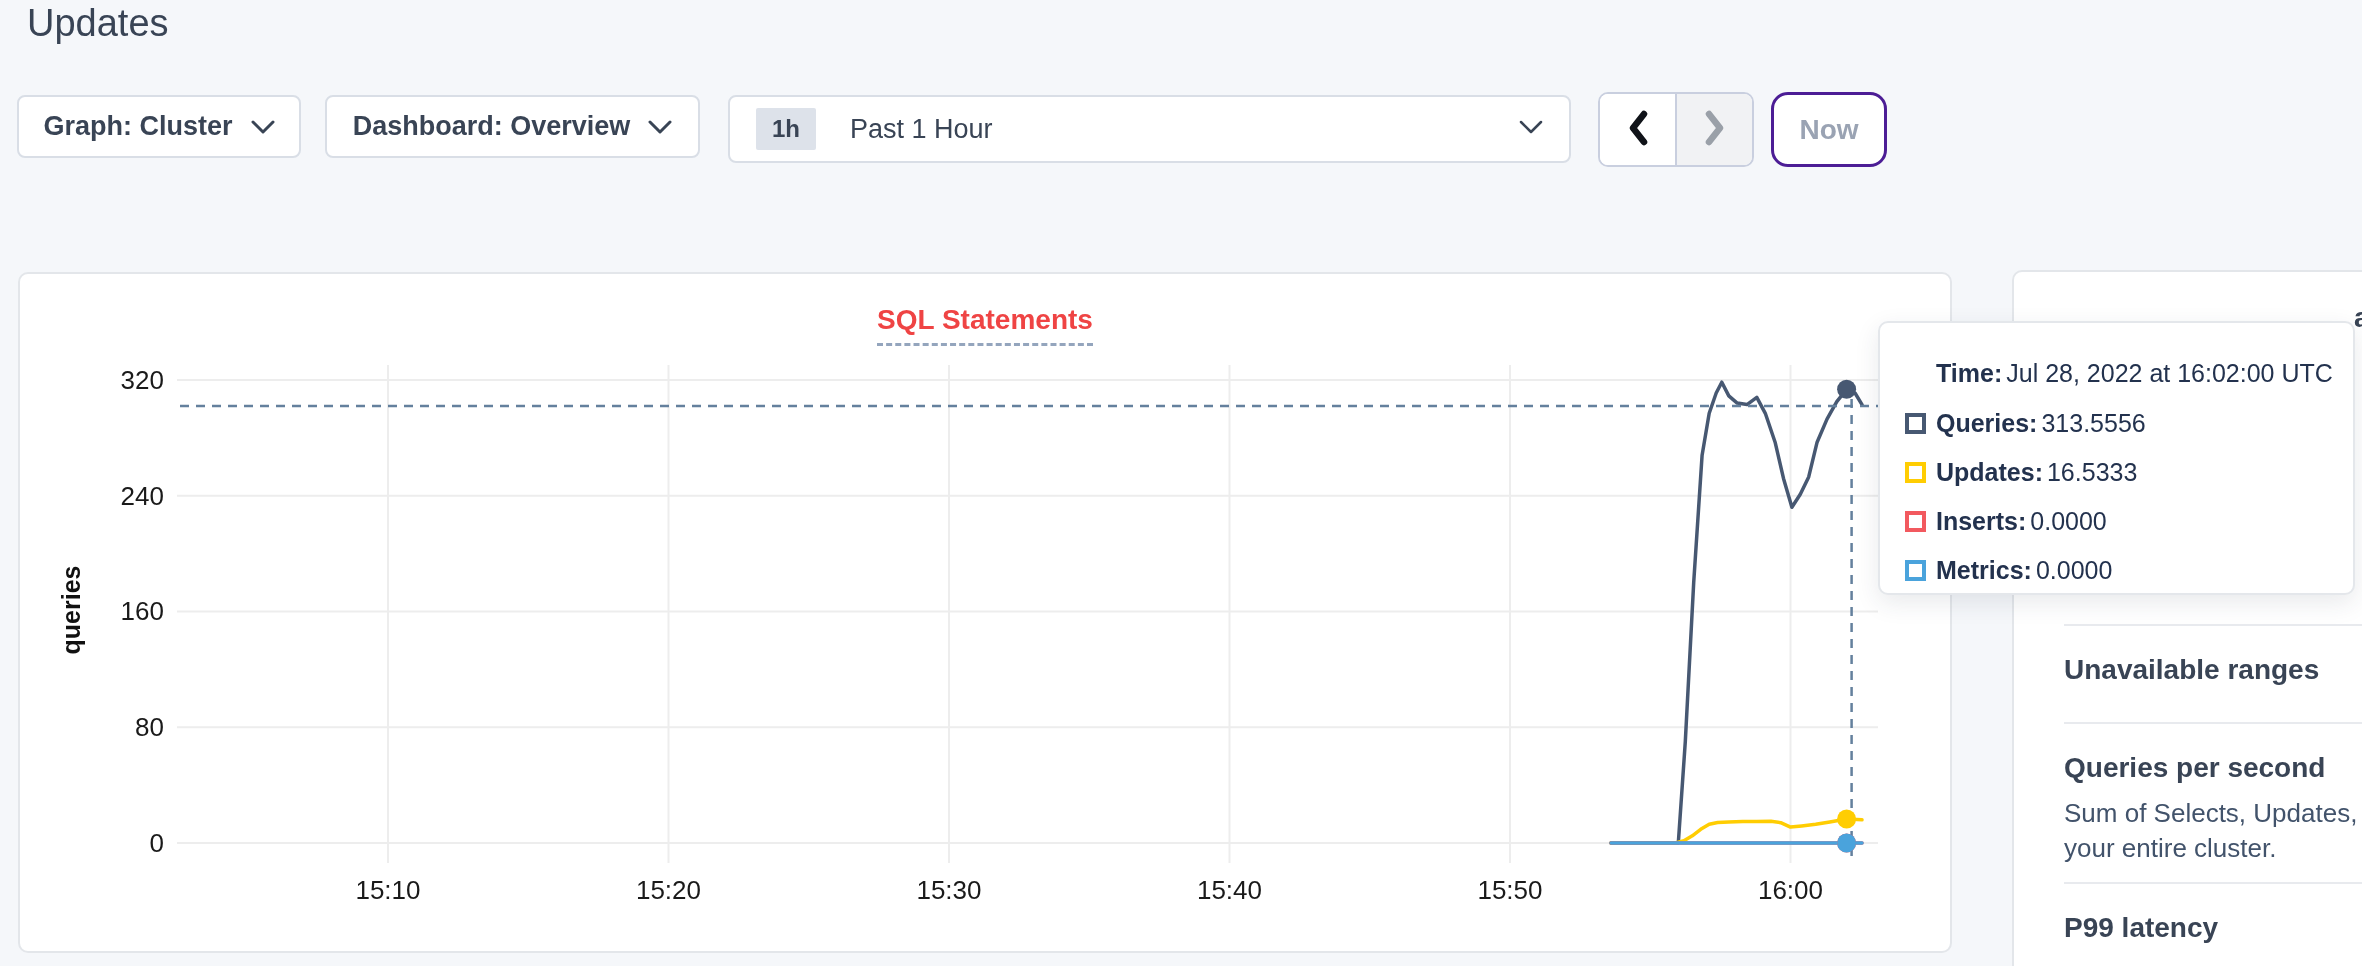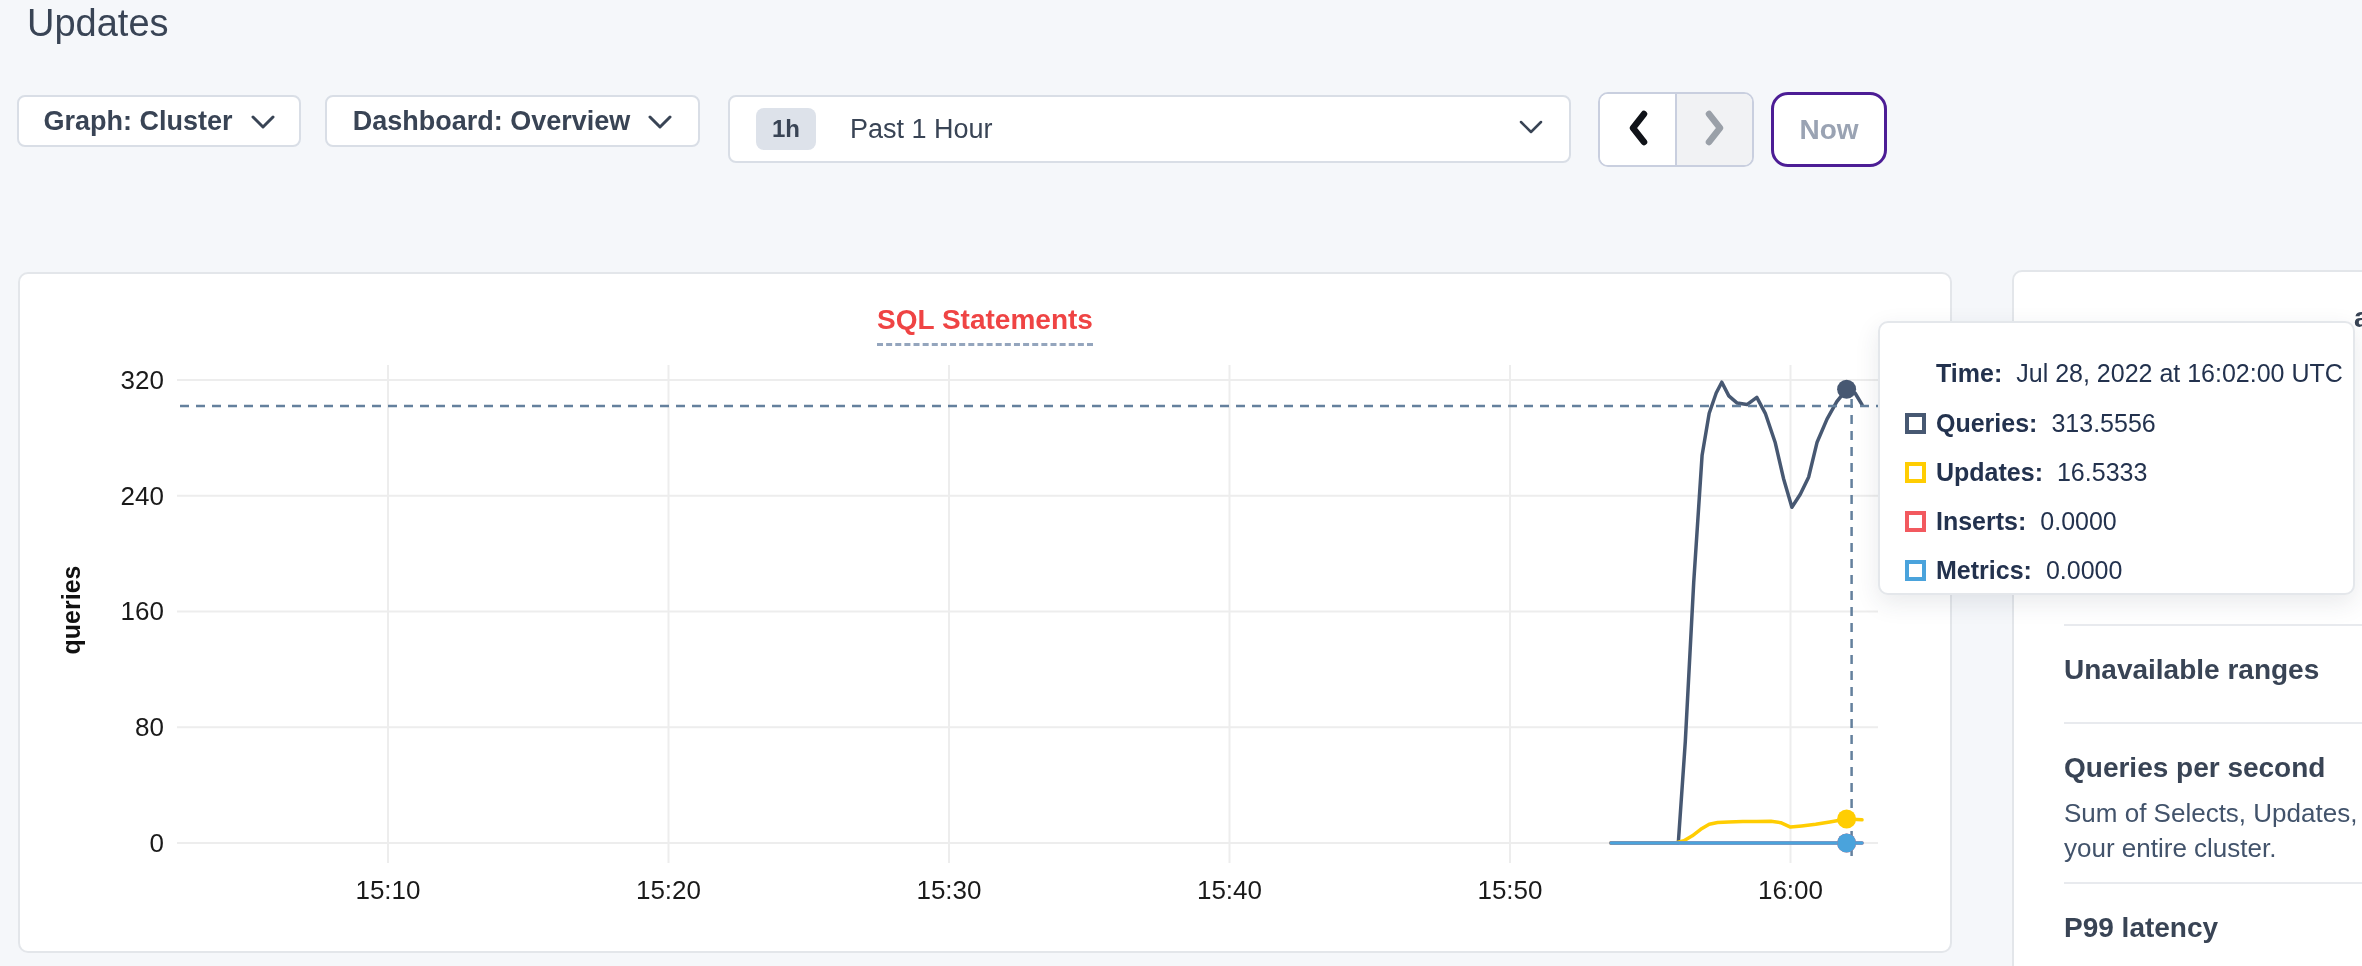--- a/index.html
+++ b/index.html
@@ -13,37 +13,37 @@
   }
 
   
   .page-title {
     position: absolute; left: 27px; top: 2px;
     font-size: 38px; font-weight: 500; color: #394455;
   }
 
   
   .btn {
-    position: absolute; top: 95px; height: 52px;
+    position: absolute; top: 95px; height: 63px;
     background: #fff; border: 2px solid #d9dee6; border-radius: 8px;
     display: flex; align-items: center; justify-content: center; gap: 18px;
     font-size: 27px; font-weight: 700; color: #394455;
     cursor: pointer;
   }
   #btn-graph { left: 17px; width: 284px; }
   #btn-dashboard { left: 325px; width: 375px; }
 
   .time-selector {
     position: absolute; left: 728px; top: 95px; width: 843px; height: 68px;
     background: #fff; border: 2px solid #d9dee6; border-radius: 8px;
     display: flex; align-items: center; padding: 0 26px;
     cursor: pointer;
   }
   .time-badge {
-    background: #dde2ea; border-radius: 8px;
+    background: #dde2ea; border-radius: 2px;
     padding: 7px 16px; font-size: 24px; font-weight: 700; color: #394455;
   }
   .time-label { margin-left: 34px; font-size: 27px; font-weight: 500; color: #394455; }
   .time-selector .chev { margin-left: auto; }
 
   .nav-group {
     position: absolute; left: 1598px; top: 92px; width: 156px; height: 75px;
     border: 2px solid #c9cfdf; border-radius: 10px; overflow: hidden;
     display: flex; background: #fff;
   }
@@ -102,21 +102,21 @@
     box-shadow: 0 8px 24px rgba(40,50,70,0.10);
     z-index: 30; padding: 32px 0 0 25px; color: #23324e;
   }
   .tt-time { display: flex; align-items: center; height: 36px; margin: 0 0 8px 31px; font-size: 25px; text-align: right; }
   .tt-row { display: flex; align-items: center; height: 49px; font-size: 25px; }
   .tt-swatch {
     width: 21px; height: 21px; background: #fff;
     border-style: solid; border-width: 4.5px; margin-right: 10px; flex: none;
   }
   .tt-label { font-weight: 700; }
-  .tt-value { margin-left: 14px; }
+  .tt-value { margin-left: 4px; }
 </style>
 </head>
 <body>
 
 <div class="page-title">Updates</div>
 
 <div class="btn" id="btn-graph">
   <span>Graph: Cluster</span>
   <span class="chev">
     <svg width="24" height="15" viewBox="0 0 24 15">

